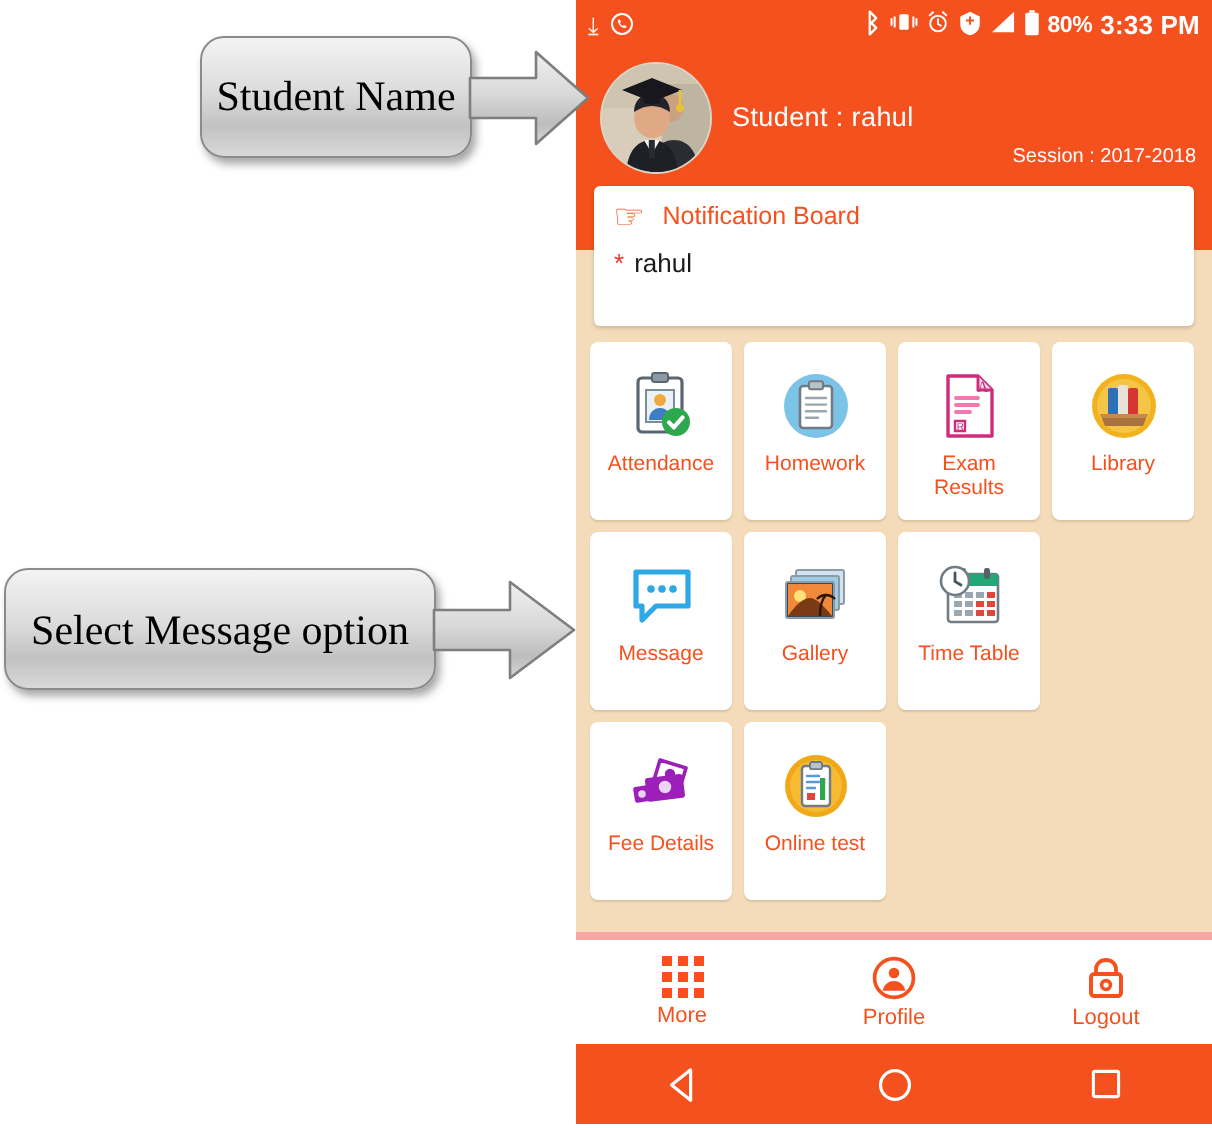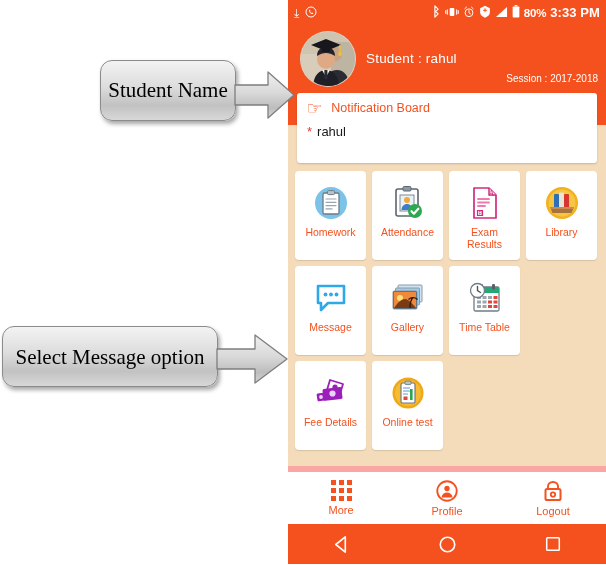--- a/index.html
+++ b/index.html
@@ -79,34 +79,34 @@
   }
   .tile .glyph{height:38px;display:flex;align-items:center;justify-content:center;}
   .tile .tlabel{
     margin-top:4px;color:#f4511e;font-size:10.5px;text-align:center;
     line-height:12px;width:60px;word-wrap:break-word;
   }
 
   
   #bottomnav{
     height:52px;background:#ffffff;display:flex;align-items:center;
-    border-top:6px solid #fca5a5;
+    border-top:4px solid #fca5a5;
   }
   .navitem{flex:1;display:flex;flex-direction:column;align-items:center;gap:3px;}
   .navitem .nlabel{color:#f4511e;font-size:11px;}
 
   
   #androidnav{
     height:40px;background:#f4511e;display:flex;align-items:center;
   }
   .anav{flex:1;display:flex;align-items:center;justify-content:center;}
 
   
   .callout{
-    position:absolute;display:flex;align-items:flex-end;margin-top:42px;
+    position:absolute;display:flex;align-items:center;
   }
   .bubble{
     border:1px solid #8b8b8b;border-radius:12px;
     background:linear-gradient(to bottom,#f3f3f3 0%,#dcdcdc 45%,#c2c2c2 75%,#d8d8d8 100%);
     box-shadow:2px 3px 4px rgba(0,0,0,.35);
     font-family:"Liberation Serif", serif;color:#000000;
     text-align:center;display:flex;align-items:center;justify-content:center;
     box-sizing:border-box;
   }
   .arrow-svg{display:block;margin-left:-2px;}
@@ -207,43 +207,43 @@
         <span>rahul</span>
       </div>
     </div>
   </div>
 
   <div id="grid-area">
 
     <div class="grid-row">
       <div class="tile">
         <span class="glyph">
-          <svg width="34" height="34" viewBox="0 0 34 34">
-            <circle cx="17" cy="17" r="16" fill="#7cc3e8"></circle>
-            <rect x="9" y="7" width="16" height="21" rx="1.6" fill="#fff" stroke="#6f7b85" stroke-width="1.3"></rect>
-            <rect x="13.5" y="4.6" width="7" height="4" rx="1.1" fill="#b9c3cb" stroke="#6f7b85" stroke-width="1"></rect>
-            <path d="M12 13h10M12 16.3h10M12 19.6h10M12 22.9h6" stroke="#9aa6b0" stroke-width="1.2" stroke-linecap="round"></path>
-          </svg>
-        </span>
-        <span class="tlabel">Homework</span>
-      </div>
-
-      <div class="tile">
-        <span class="glyph">
           <svg width="30" height="34" viewBox="0 0 30 34">
             <rect x="3" y="3" width="22" height="27" rx="2" fill="#fff" stroke="#5b6670" stroke-width="1.6"></rect>
             <rect x="10" y="0.5" width="8" height="4.5" rx="1.2" fill="#8d99a4" stroke="#5b6670" stroke-width="1"></rect>
             <rect x="7" y="9" width="14" height="16" fill="#eaf1f7" stroke="#7d8b96" stroke-width="1"></rect>
             <circle cx="14" cy="14" r="3" fill="#f2a93b"></circle>
             <path d="M8.5 24c0-3.6 2.5-6 5.5-6s5.5 2.4 5.5 6z" fill="#3e7ec4"></path>
             <circle cx="22" cy="25" r="7" fill="#2ea84f"></circle>
             <path d="M18.5 25.2l2.4 2.5 4.4-5" stroke="#fff" stroke-width="2.1" fill="none" stroke-linecap="round" stroke-linejoin="round"></path>
           </svg>
         </span>
         <span class="tlabel">Attendance</span>
+      </div>
+
+      <div class="tile">
+        <span class="glyph">
+          <svg width="34" height="34" viewBox="0 0 34 34">
+            <circle cx="17" cy="17" r="16" fill="#7cc3e8"></circle>
+            <rect x="9" y="7" width="16" height="21" rx="1.6" fill="#fff" stroke="#6f7b85" stroke-width="1.3"></rect>
+            <rect x="13.5" y="4.6" width="7" height="4" rx="1.1" fill="#b9c3cb" stroke="#6f7b85" stroke-width="1"></rect>
+            <path d="M12 13h10M12 16.3h10M12 19.6h10M12 22.9h6" stroke="#9aa6b0" stroke-width="1.2" stroke-linecap="round"></path>
+          </svg>
+        </span>
+        <span class="tlabel">Homework</span>
       </div>
 
       <div class="tile">
         <span class="glyph">
           <svg width="28" height="34" viewBox="0 0 28 34">
             <path d="M3 2h15l7 7v23H3z" fill="#fff" stroke="#cf2c7e" stroke-width="1.7" stroke-linejoin="round"></path>
             <path d="M18 2v7h7" fill="#fde6f1" stroke="#cf2c7e" stroke-width="1.5" stroke-linejoin="round"></path>
             <path d="M7 13h11M7 16.5h11M7 20h7" stroke="#ef7ab0" stroke-width="1.9" stroke-linecap="round"></path>
             <text x="17.5" y="10" font-family="Liberation Serif, serif" font-size="8" fill="#cf2c7e">A</text>
             <path d="M6.5 24.5h5v5h-5z" fill="none" stroke="#cf2c7e" stroke-width="1.2"></path>

